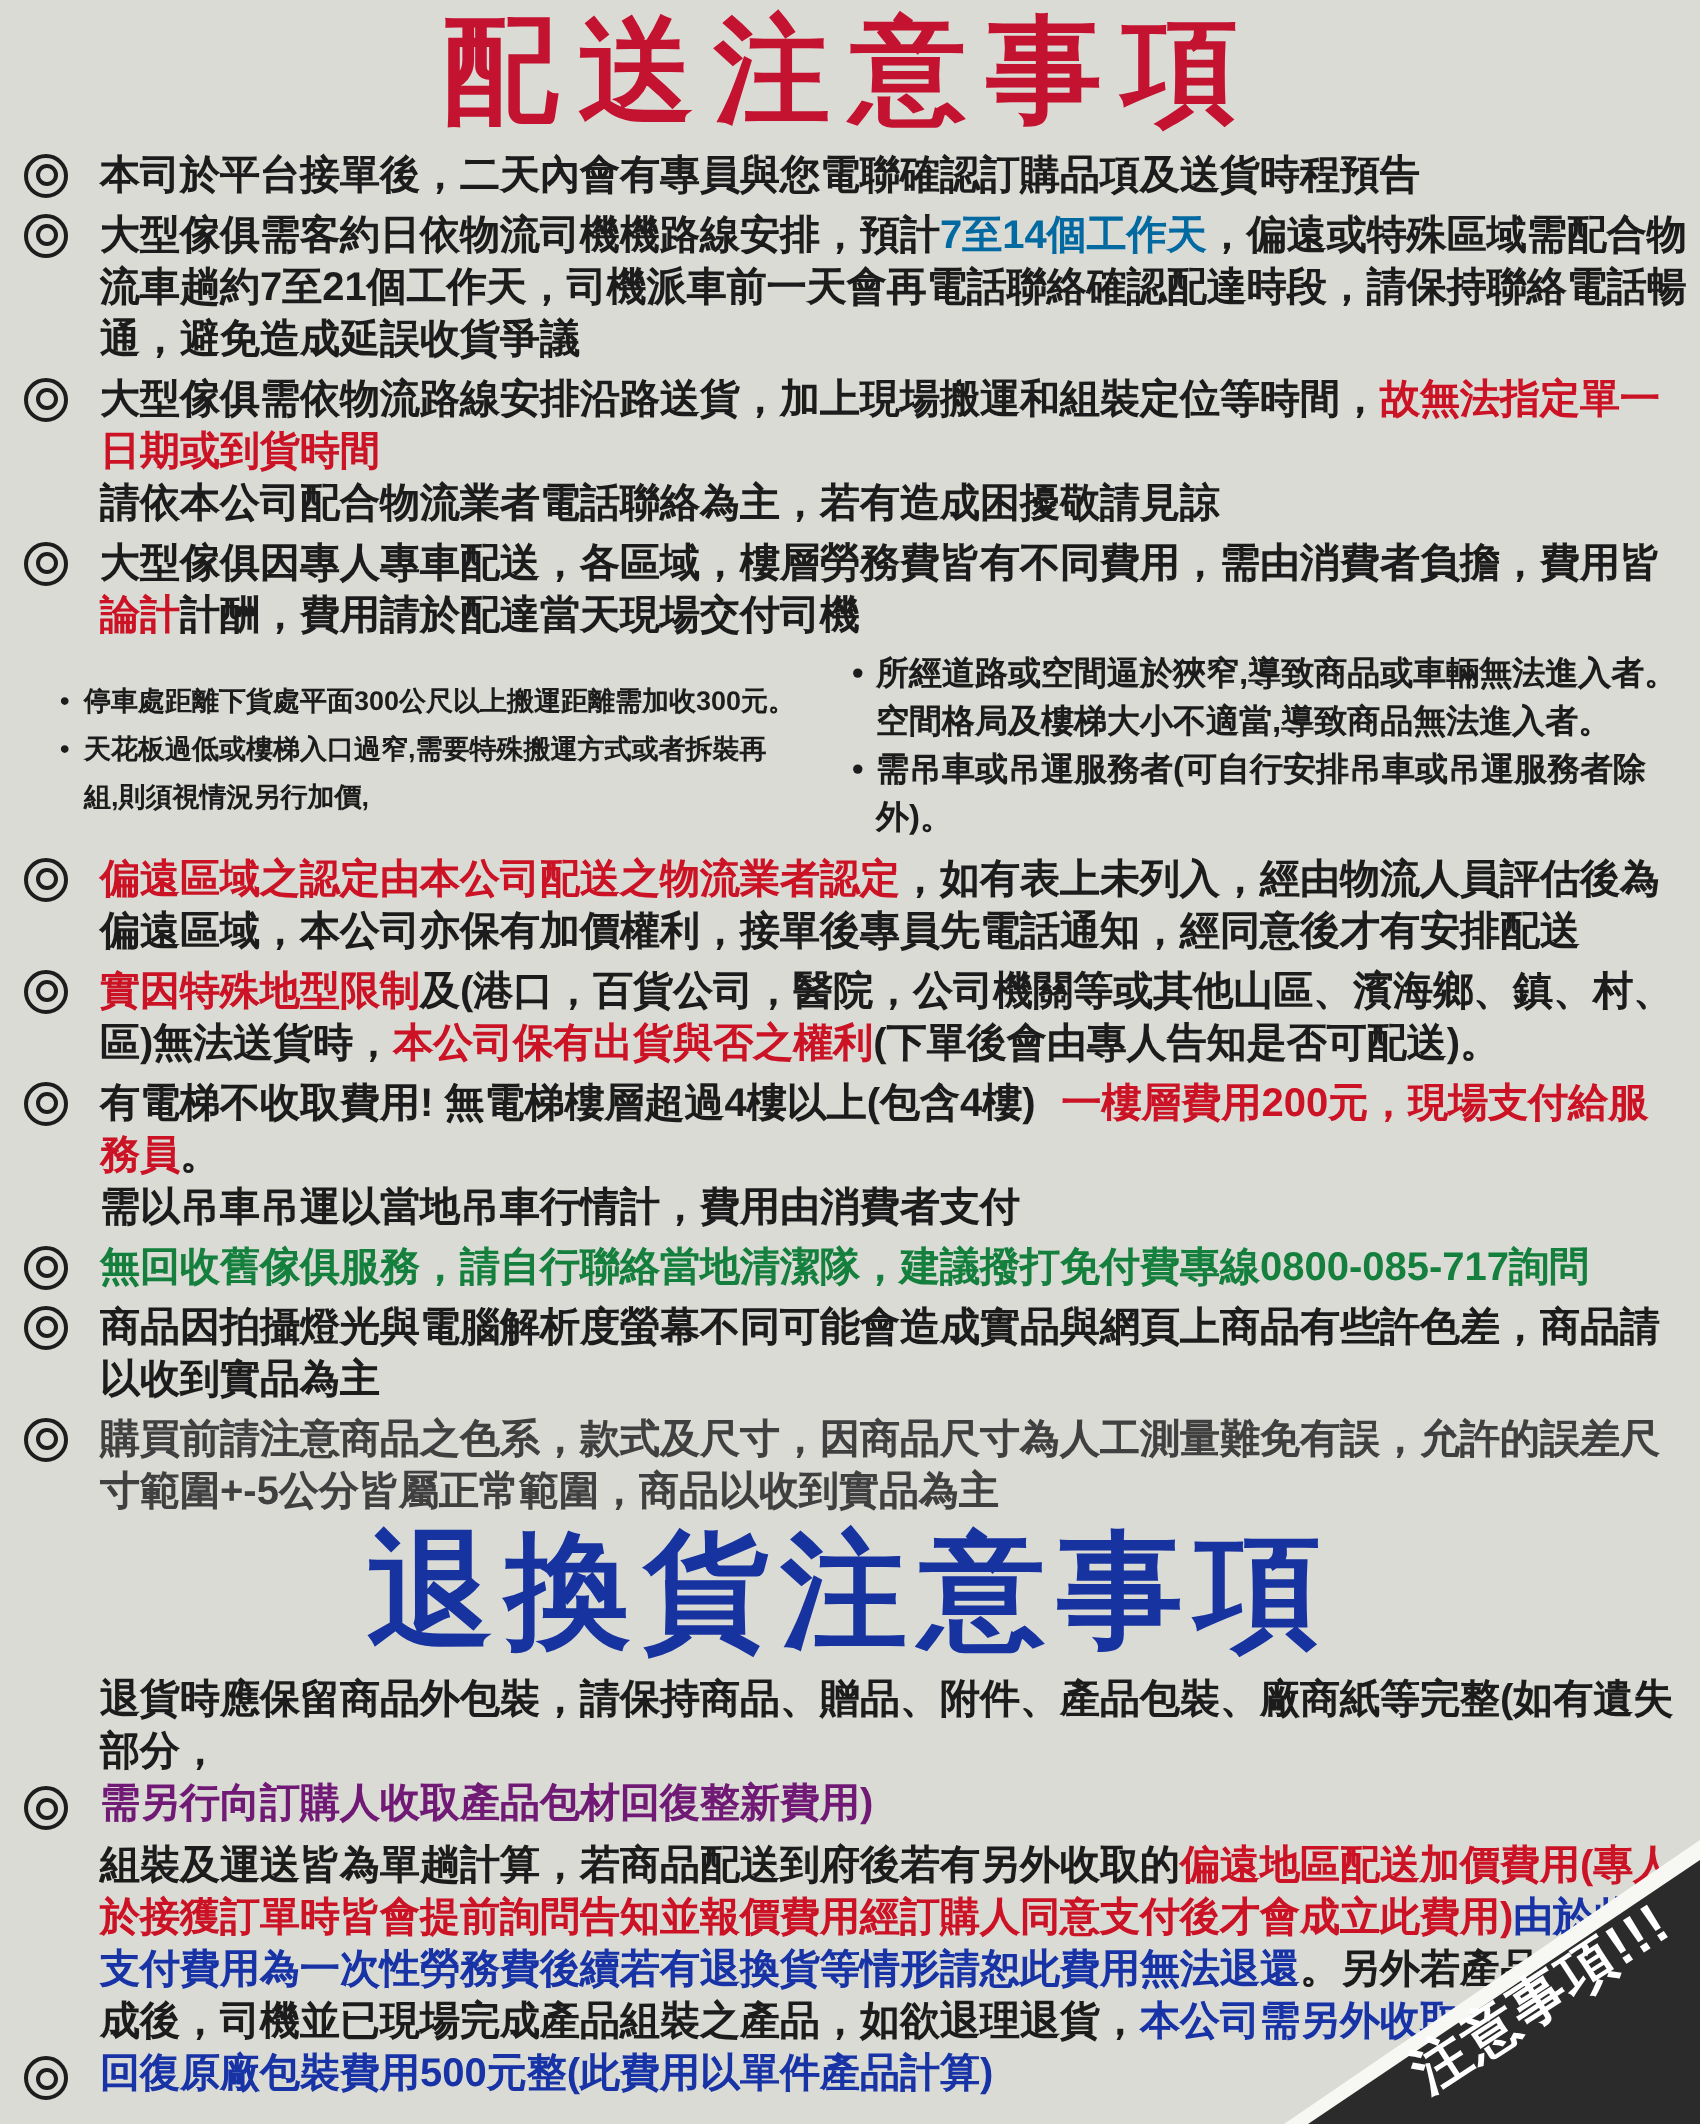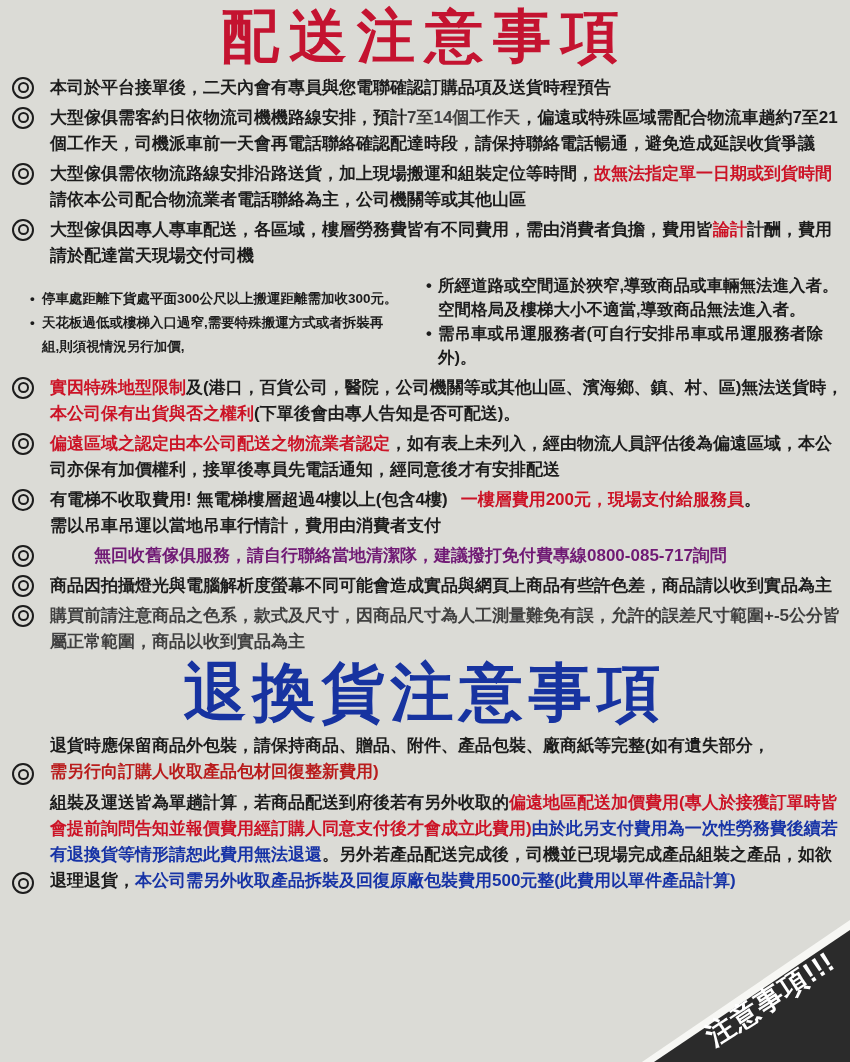--- a/index.html
+++ b/index.html
@@ -5,21 +5,21 @@
   html,body{margin:0;padding:0;}
   body{width:850px;height:1062px;background:#dbdbd6;font-family:"Liberation Sans","DejaVu Sans",sans-serif;overflow:hidden;}
   .page{position:relative;width:850px;height:1062px;overflow:hidden;}
   .big-title{width:100%;text-align:center;font-weight:800;font-size:58px;letter-spacing:10px;line-height:1.05;margin:6px 0 8px 0;}
   .big-title.red{color:#c41330;}
   .big-title.blue{color:#1733a0;font-size:63px;letter-spacing:6px;margin-top:0;}
   .notice{display:flex;align-items:flex-start;padding:0 6px 0 12px;margin:4px 0;}
   .icon-col{flex:0 0 38px;padding-top:2px;}
   .dbl{display:inline-flex;align-items:center;justify-content:center;width:22px;height:22px;border:2px solid #1d1d1d;border-radius:50%;box-sizing:border-box;}
   .dbl-in{width:11px;height:11px;border:2px solid #1d1d1d;border-radius:50%;box-sizing:border-box;}
-  .txt{font-size:17px;line-height:26px;font-weight:700;color:#1c1c1c;letter-spacing:0px;}
+  .txt{font-size:20px;line-height:26px;font-weight:700;color:#1c1c1c;letter-spacing:0px;}
   .columns{display:flex;padding:0 6px 0 12px;margin:2px 0 6px 0;}
   .col-left{flex:0 0 388px;padding-top:14px;}
   .col-right{flex:1;}
   .col-head{display:flex;align-items:flex-start;}
   .col-head .dbl{transform:scale(.85);transform-origin:left top;}
   .col-head-txt{font-size:17px;line-height:22px;font-weight:700;color:#1c1c1c;padding-left:6px;}
   .sub{display:flex;font-weight:700;color:#1c1c1c;}
   .col-left .sub{font-size:13.5px;line-height:24px;padding-left:18px;}
   .col-right .sub{font-size:16.5px;line-height:24px;padding-left:26px;}
   .dot{flex:0 0 12px;}
@@ -40,27 +40,27 @@
       <div class="notice">
         <span class="icon-col"><span class="dbl">
             <span class="dbl-in"></span>
           </span></span>
         <div class="txt"><span style="color: rgb(28, 28, 28);">本司於平台接單後，二天內會有專員與您電聯確認訂購品項及送貨時程預告</span></div>
       </div>
       <div class="notice">
         <span class="icon-col"><span class="dbl">
             <span class="dbl-in"></span>
           </span></span>
-        <div class="txt"><span style="color: rgb(28, 28, 28);">大型傢俱需客約日依物流司機機路線安排，預計</span><span style="color: #404040;">7至14個工作天</span><span style="color: rgb(28, 28, 28);">，偏遠或特殊區域需配合物流車趟約7至21個工作天，司機派車前一天會再電話聯絡確認配達時段，請保持聯絡電話暢通，避免造成延誤收貨爭議</span></div>
+        <div class="txt"><span style="color: rgb(28, 28, 28);">大型傢俱需客約日依物流司機機路線安排，預計</span><span style="color: #0369a1;">7至14個工作天</span><span style="color: rgb(28, 28, 28);">，偏遠或特殊區域需配合物流車趟約7至21個工作天，司機派車前一天會再電話聯絡確認配達時段，請保持聯絡電話暢通，避免造成延誤收貨爭議</span></div>
       </div>
       <div class="notice">
         <span class="icon-col"><span class="dbl">
             <span class="dbl-in"></span>
           </span></span>
-        <div class="txt"><span style="color: rgb(28, 28, 28);">大型傢俱需依物流路線安排沿路送貨，加上現場搬運和組裝定位等時間，</span><span style="color: rgb(204, 19, 38);">故無法指定單一日期或到貨時間</span><br><span style="color: rgb(28, 28, 28);">請依本公司配合物流業者電話聯絡為主，公司機關等或其他山區</span></div>
+        <div class="txt"><span style="color: rgb(28, 28, 28);">大型傢俱需依物流路線安排沿路送貨，加上現場搬運和組裝定位等時間，</span><span style="color: rgb(204, 19, 38);">故無法指定單一日期或到貨時間</span><br><span style="color: rgb(28, 28, 28);">請依本公司配合物流業者電話聯絡為主，若有造成困擾敬請見諒</span></div>
       </div>
       <div class="notice">
         <span class="icon-col"><span class="dbl">
             <span class="dbl-in"></span>
           </span></span>
         <div class="txt"><span style="color: rgb(28, 28, 28);">大型傢俱因專人專車配送，各區域，樓層勞務費皆有不同費用，需由消費者負擔，費用皆</span><span style="color: rgb(204, 19, 38);">論計</span><span style="color: rgb(28, 28, 28);">計酬，費用請於配達當天現場交付司機</span></div>
       </div>
     </div>
 
   <div class="columns">
@@ -92,39 +92,39 @@
           </div>
         </div>
     </div>
   </div>
 
   <div id="ship2">
       <div class="notice">
         <span class="icon-col"><span class="dbl">
             <span class="dbl-in"></span>
           </span></span>
-        <div class="txt"><span style="color: rgb(204, 19, 38);">實因特殊地型限制</span><span style="color: rgb(28, 28, 28);">及(港口，百貨公司，醫院，公司機關等或其他山區、濱海鄉、鎮、村、區)無法送貨時，</span><span style="color: rgb(204, 19, 38);">本公司保有出貨與否之權利</span><span style="color: rgb(28, 28, 28);">(下單後會由專人告知是否可配送)。</span></div>
+        <div class="txt"><span style="color: rgb(204, 19, 38);">偏遠區域之認定由本公司配送之物流業者認定</span><span style="color: rgb(28, 28, 28);">，如有表上未列入，經由物流人員評估後為偏遠區域，本公司亦保有加價權利，接單後專員先電話通知，經同意後才有安排配送</span></div>
       </div>
       <div class="notice">
         <span class="icon-col"><span class="dbl">
             <span class="dbl-in"></span>
           </span></span>
-        <div class="txt"><span style="color: rgb(204, 19, 38);">偏遠區域之認定由本公司配送之物流業者認定</span><span style="color: rgb(28, 28, 28);">，如有表上未列入，經由物流人員評估後為偏遠區域，本公司亦保有加價權利，接單後專員先電話通知，經同意後才有安排配送</span></div>
+        <div class="txt"><span style="color: rgb(204, 19, 38);">實因特殊地型限制</span><span style="color: rgb(28, 28, 28);">及(港口，百貨公司，醫院，公司機關等或其他山區、濱海鄉、鎮、村、區)無法送貨時，</span><span style="color: rgb(204, 19, 38);">本公司保有出貨與否之權利</span><span style="color: rgb(28, 28, 28);">(下單後會由專人告知是否可配送)。</span></div>
       </div>
       <div class="notice">
         <span class="icon-col"><span class="dbl">
             <span class="dbl-in"></span>
           </span></span>
         <div class="txt"><span style="color: rgb(28, 28, 28);">有電梯不收取費用! 無電梯樓層超過4樓以上(包含4樓)</span><span style="color: rgb(204, 19, 38); padding-left: 13px;">一樓層費用200元，現場支付給服務員</span><span style="color: rgb(28, 28, 28);">。</span><br><span style="color: rgb(28, 28, 28);">需以吊車吊運以當地吊車行情計，費用由消費者支付</span></div>
       </div>
       <div class="notice">
         <span class="icon-col"><span class="dbl">
             <span class="dbl-in"></span>
           </span></span>
-        <div class="txt"><span style="color: #701a75; margin-left: 44px;">無回收舊傢俱服務，請自行聯絡當地清潔隊，建議撥打免付費專線0800-085-717詢問</span></div>
+        <div class="txt"><span style="color: #15803d;">無回收舊傢俱服務，請自行聯絡當地清潔隊，建議撥打免付費專線0800-085-717詢問</span></div>
       </div>
       <div class="notice">
         <span class="icon-col"><span class="dbl">
             <span class="dbl-in"></span>
           </span></span>
         <div class="txt"><span style="color: rgb(28, 28, 28);">商品因拍攝燈光與電腦解析度螢幕不同可能會造成實品與網頁上商品有些許色差，商品請以收到實品為主</span></div>
       </div>
       <div class="notice">
         <span class="icon-col"><span class="dbl">
             <span class="dbl-in"></span>
@@ -132,21 +132,21 @@
         <div class="txt"><span style="color: #404040;">購買前請注意商品之色系，款式及尺寸，因商品尺寸為人工測量難免有誤，允許的誤差尺寸範圍+-5公分皆屬正常範圍，商品以收到實品為主</span></div>
       </div>
     </div>
 
   <div class="big-title blue" style="color: rgb(23, 51, 160);">退換貨注意事項</div>
   <div id="ret-items">
       <div class="notice">
         <span class="icon-col"><span class="dbl">
             <span class="dbl-in"></span>
           </span></span>
-        <div class="txt"><span style="color: rgb(28, 28, 28);">退貨時應保留商品外包裝，請保持商品、贈品、附件、產品包裝、廠商紙等完整(如有遺失部分，</span><br><span style="color: #b91c1c;">需另行向訂購人收取產品包材回復整新費用)</span></div>
+        <div class="txt"><span style="color: rgb(28, 28, 28);">退貨時應保留商品外包裝，請保持商品、贈品、附件、產品包裝、廠商紙等完整(如有遺失部分，</span><br><span style="color: #701a75;">需另行向訂購人收取產品包材回復整新費用)</span></div>
       </div>
       <div class="notice">
         <span class="icon-col"><span class="dbl">
             <span class="dbl-in"></span>
           </span></span>
         <div class="txt"><span style="color: rgb(28, 28, 28);">組裝及運送皆為單趟計算，若商品配送到府後若有另外收取的</span><span style="color: rgb(204, 19, 38);">偏遠地區配送加價費用(專人於接獲訂單時皆會提前詢問告知並報價費用經訂購人同意支付後才會成立此費用)</span><span style="color: rgb(23, 51, 166);">由於此另支付費用為一次性勞務費後續若有退換貨等情形請恕此費用無法退還</span><span style="color: rgb(28, 28, 28);">。另外若產品配送完成後，司機並已現場完成產品組裝之產品，如欲退理退貨，</span><span style="color: rgb(23, 51, 166);">本公司需另外收取產品拆裝及回復原廠包裝費用500元整(此費用以單件產品計算)</span><br></div>
       </div>
     </div>
 
   <div class="corner">

